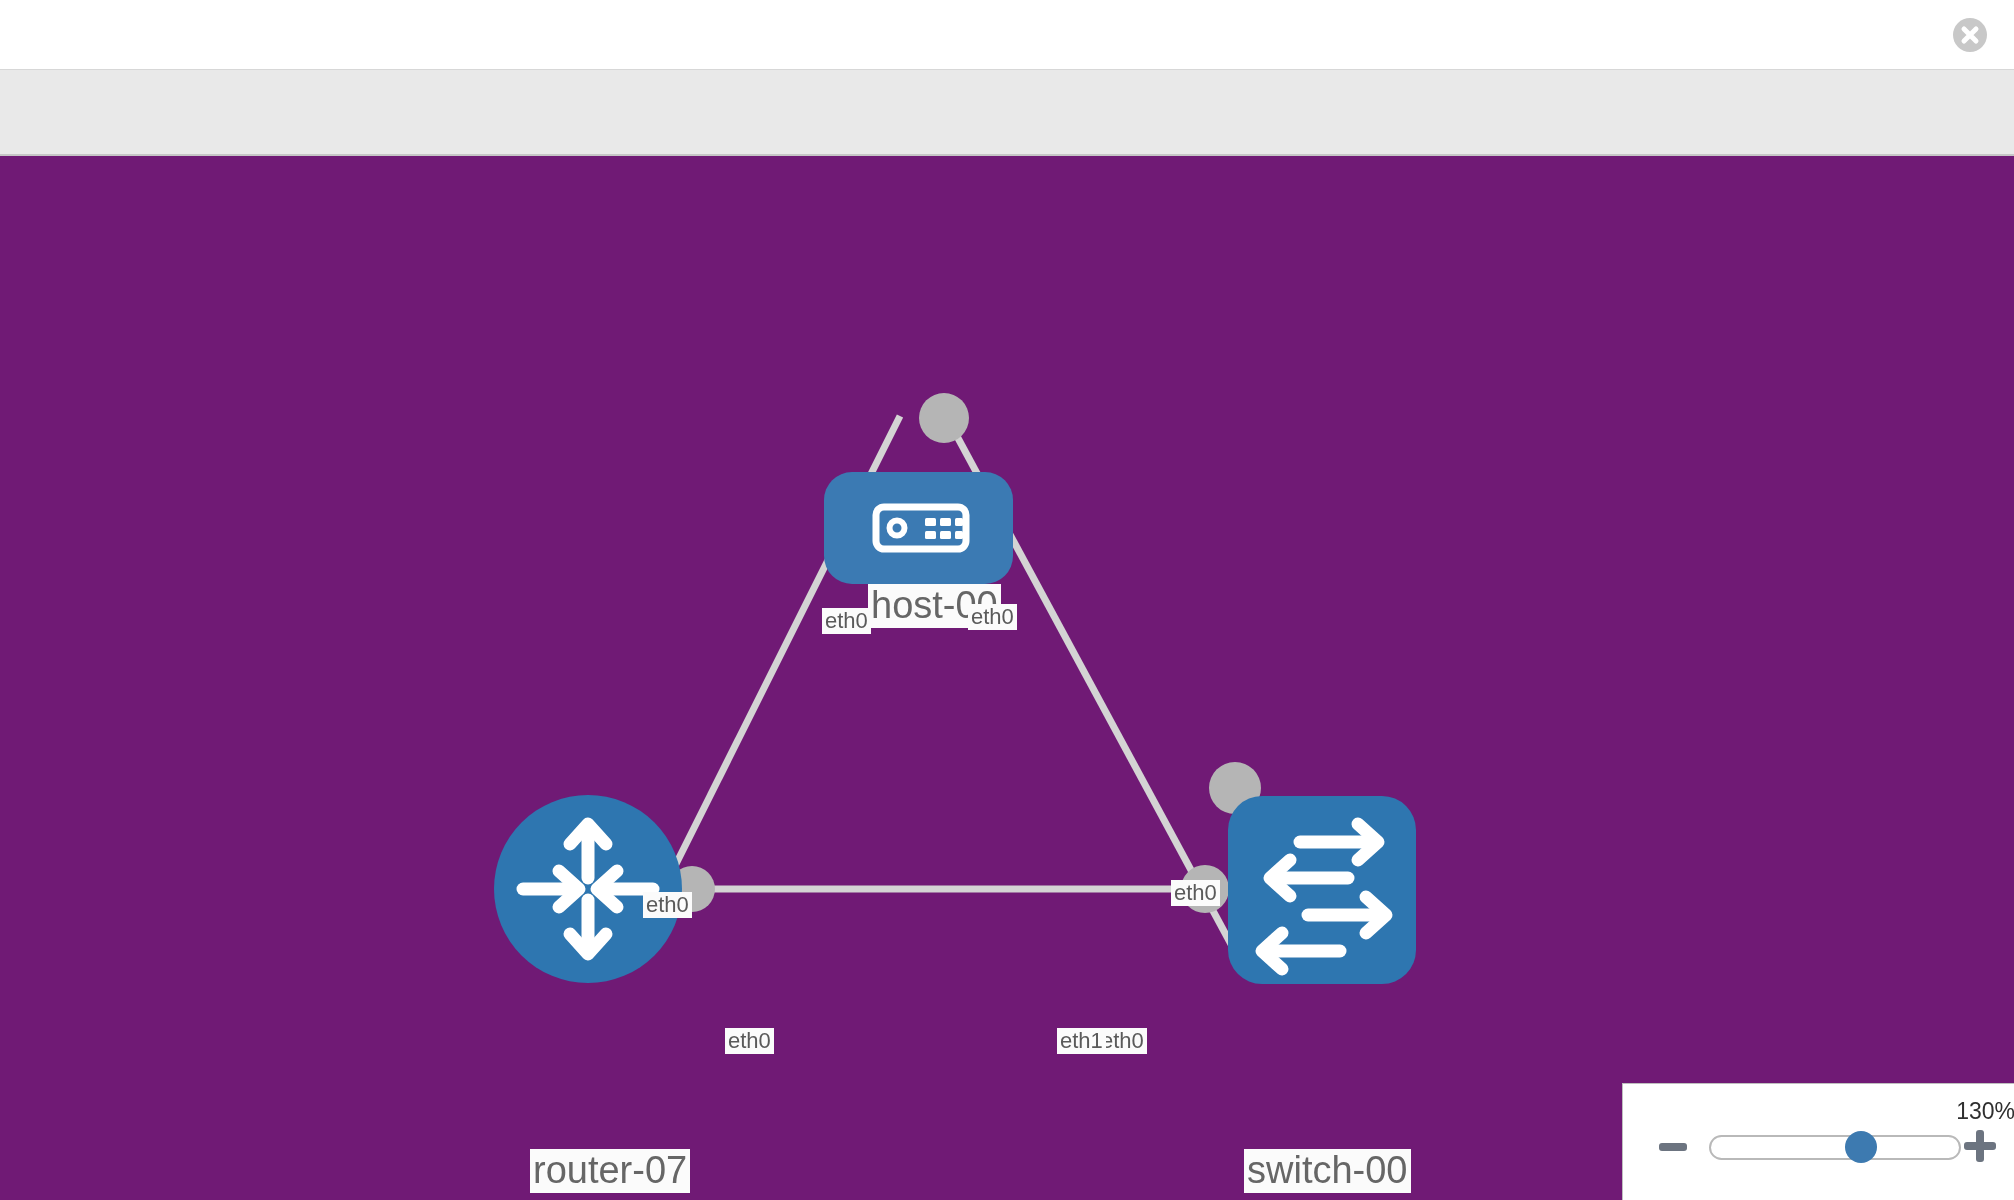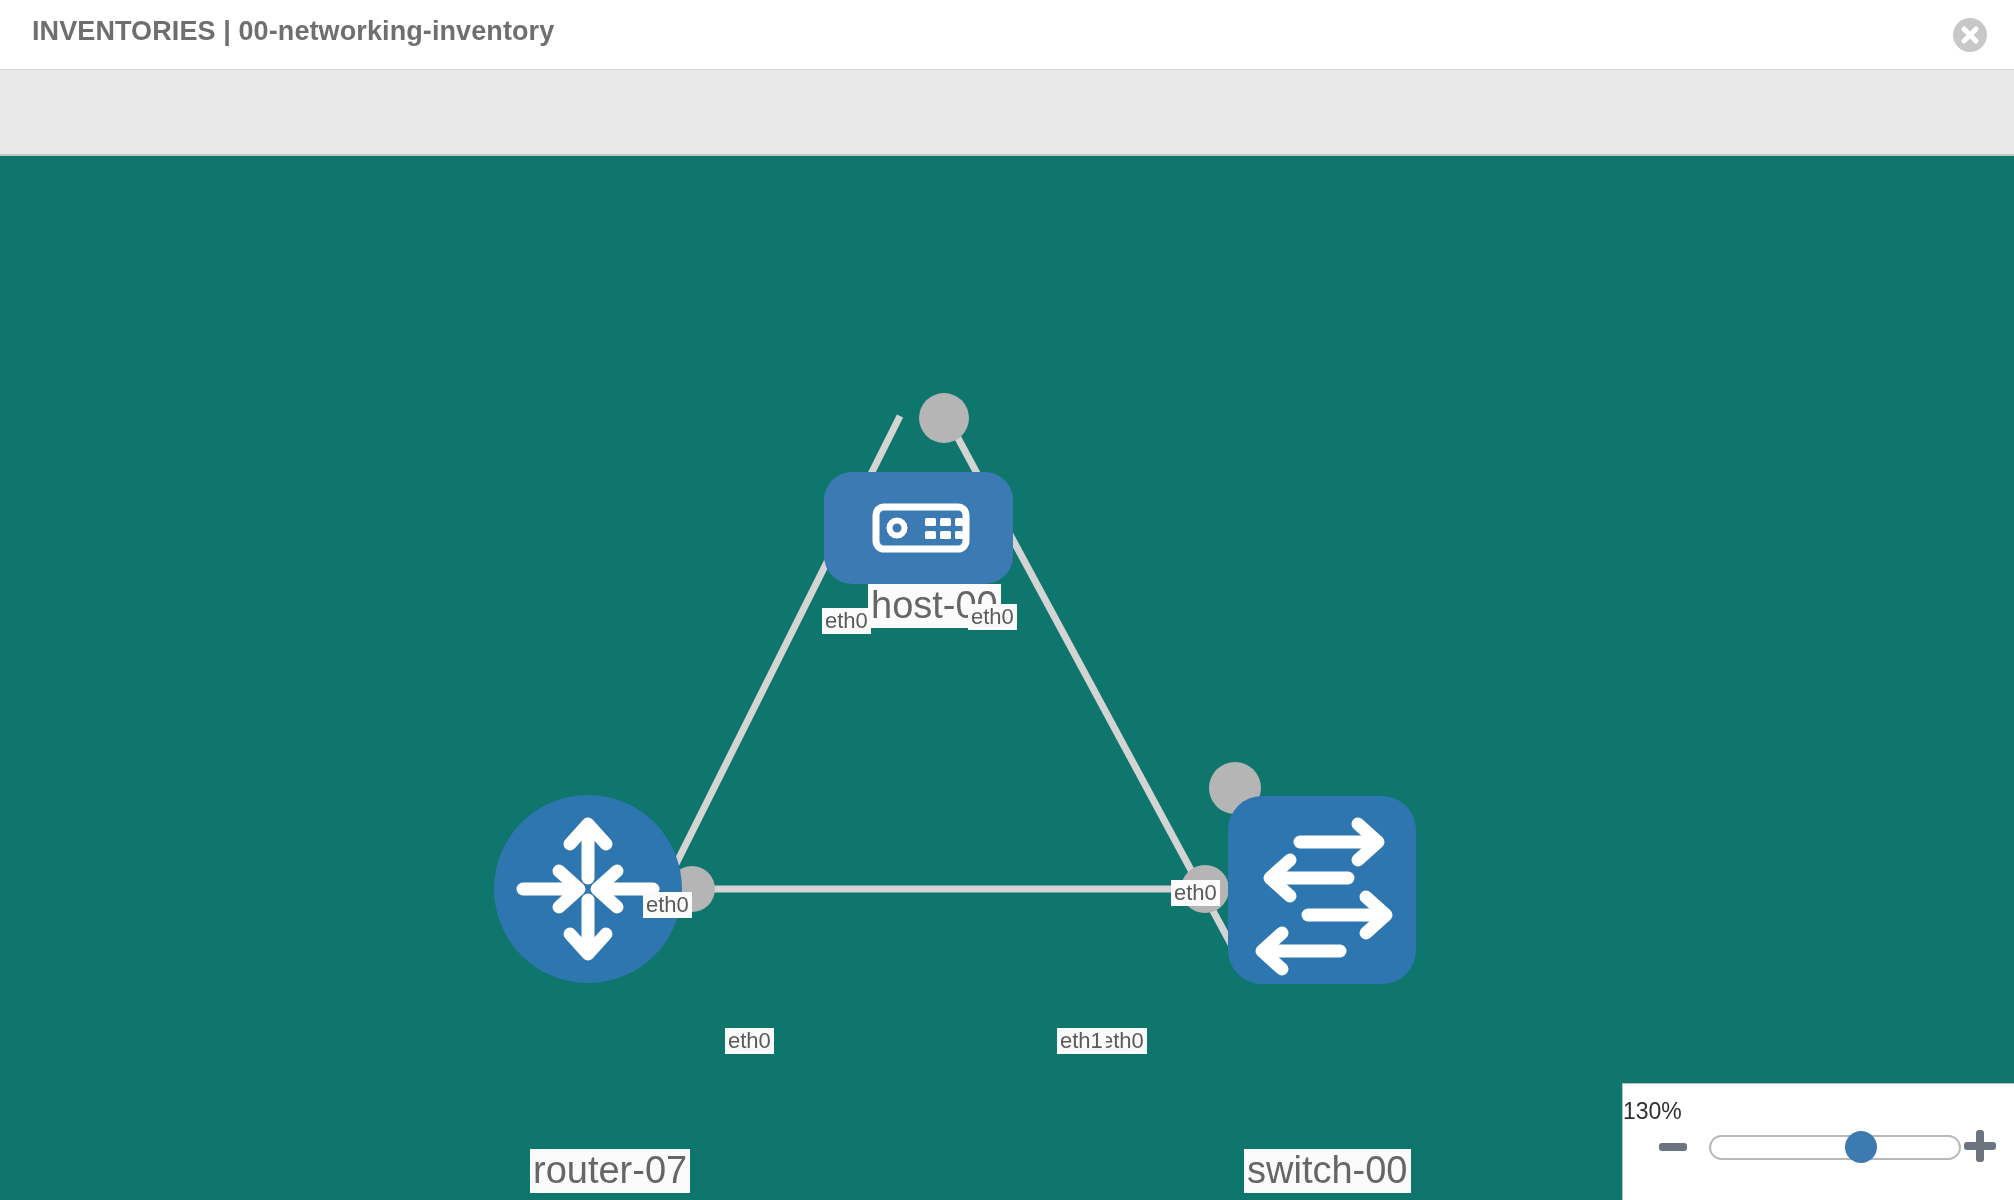--- a/index.html
+++ b/index.html
@@ -97,21 +97,21 @@
   }
   #wrench-icon { left: 1053px; }
   #key-icon    { left: 1118px; }
 
   
   .canvas {
     position: absolute;
     left: 0; top: 156px;
     width: 2014px;
     height: 1044px;
-    background: #0f766e;
+    background: #701a75;
     overflow: hidden;
   }
   .topology-svg {
     position: absolute;
     left: 0; top: 0;
   }
 
   
   .chip {
     position: absolute;
@@ -135,21 +135,21 @@
     border: 1px solid #bfbfbf;
     border-right: none;
     border-bottom: none;
     box-sizing: border-box;
   }
   .zoom-level {
     position: absolute;
     top: 14px;
     left: 0;
     width: 392px;
-    text-align: left;
+    text-align: right;
     font-size: 23px;
     color: #2f2f2f;
   }
   .zoom-minus, .zoom-plus {
     position: absolute;
     cursor: pointer;
     color: #6c7480;
   }
   .zoom-minus { left: 34px; top: 48px; width: 32px; height: 30px; }
   .zoom-plus  { right: 16px; top: 44px; width: 36px; height: 36px; }
@@ -172,21 +172,20 @@
     border-radius: 50%;
     background: #3d7ab0;
     top: 47px;
     cursor: pointer;
   }
 </style>
 </head>
 <body>
 
 <div class="header">
-  <div class="header-title">INVENTORIES | 00-networking-inventory</div>
   <div class="close-btn">
     <svg width="34" height="34" viewBox="0 0 34 34">
       <path d="M11 11 L23 23 M23 11 L11 23" stroke="#ffffff" stroke-width="5" stroke-linecap="round"></path>
     </svg>
   </div>
 </div>
 
 <div class="toolbar">
 
   <div class="select-box" id="actions-select">

